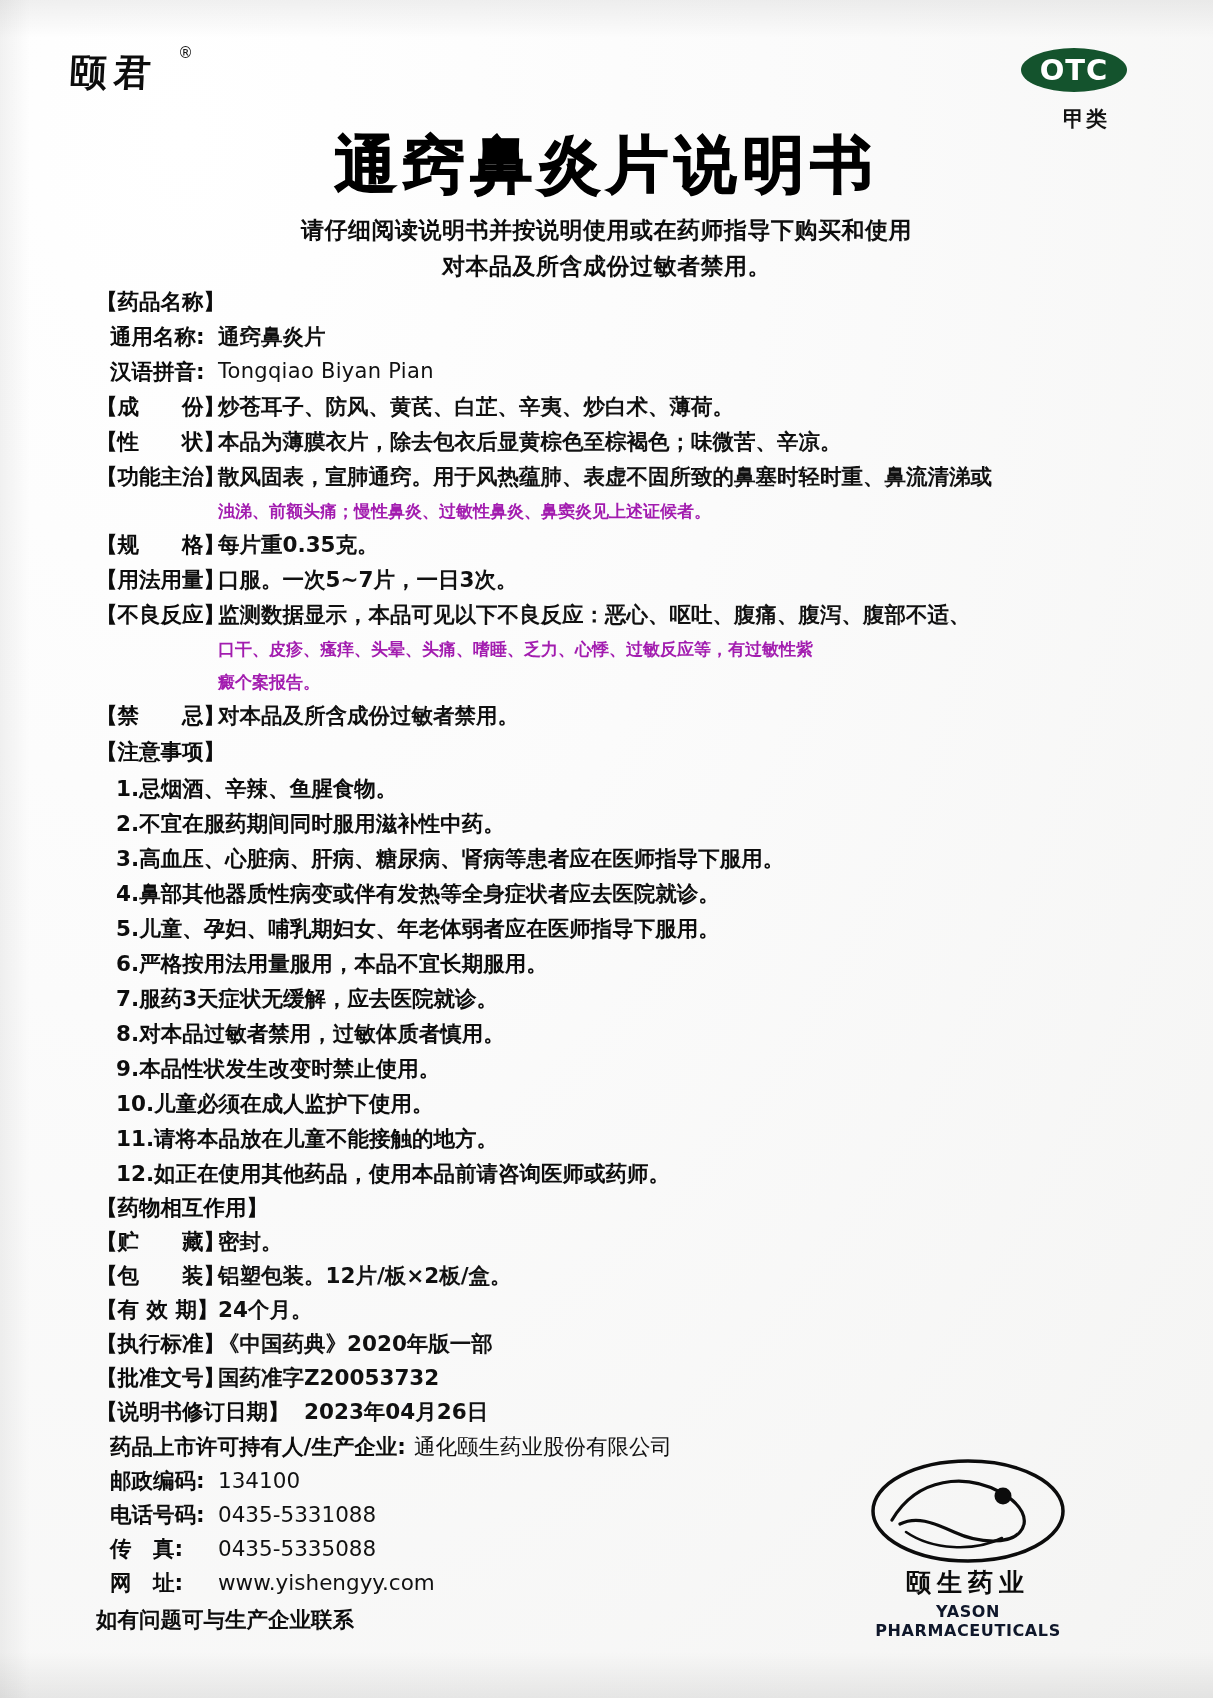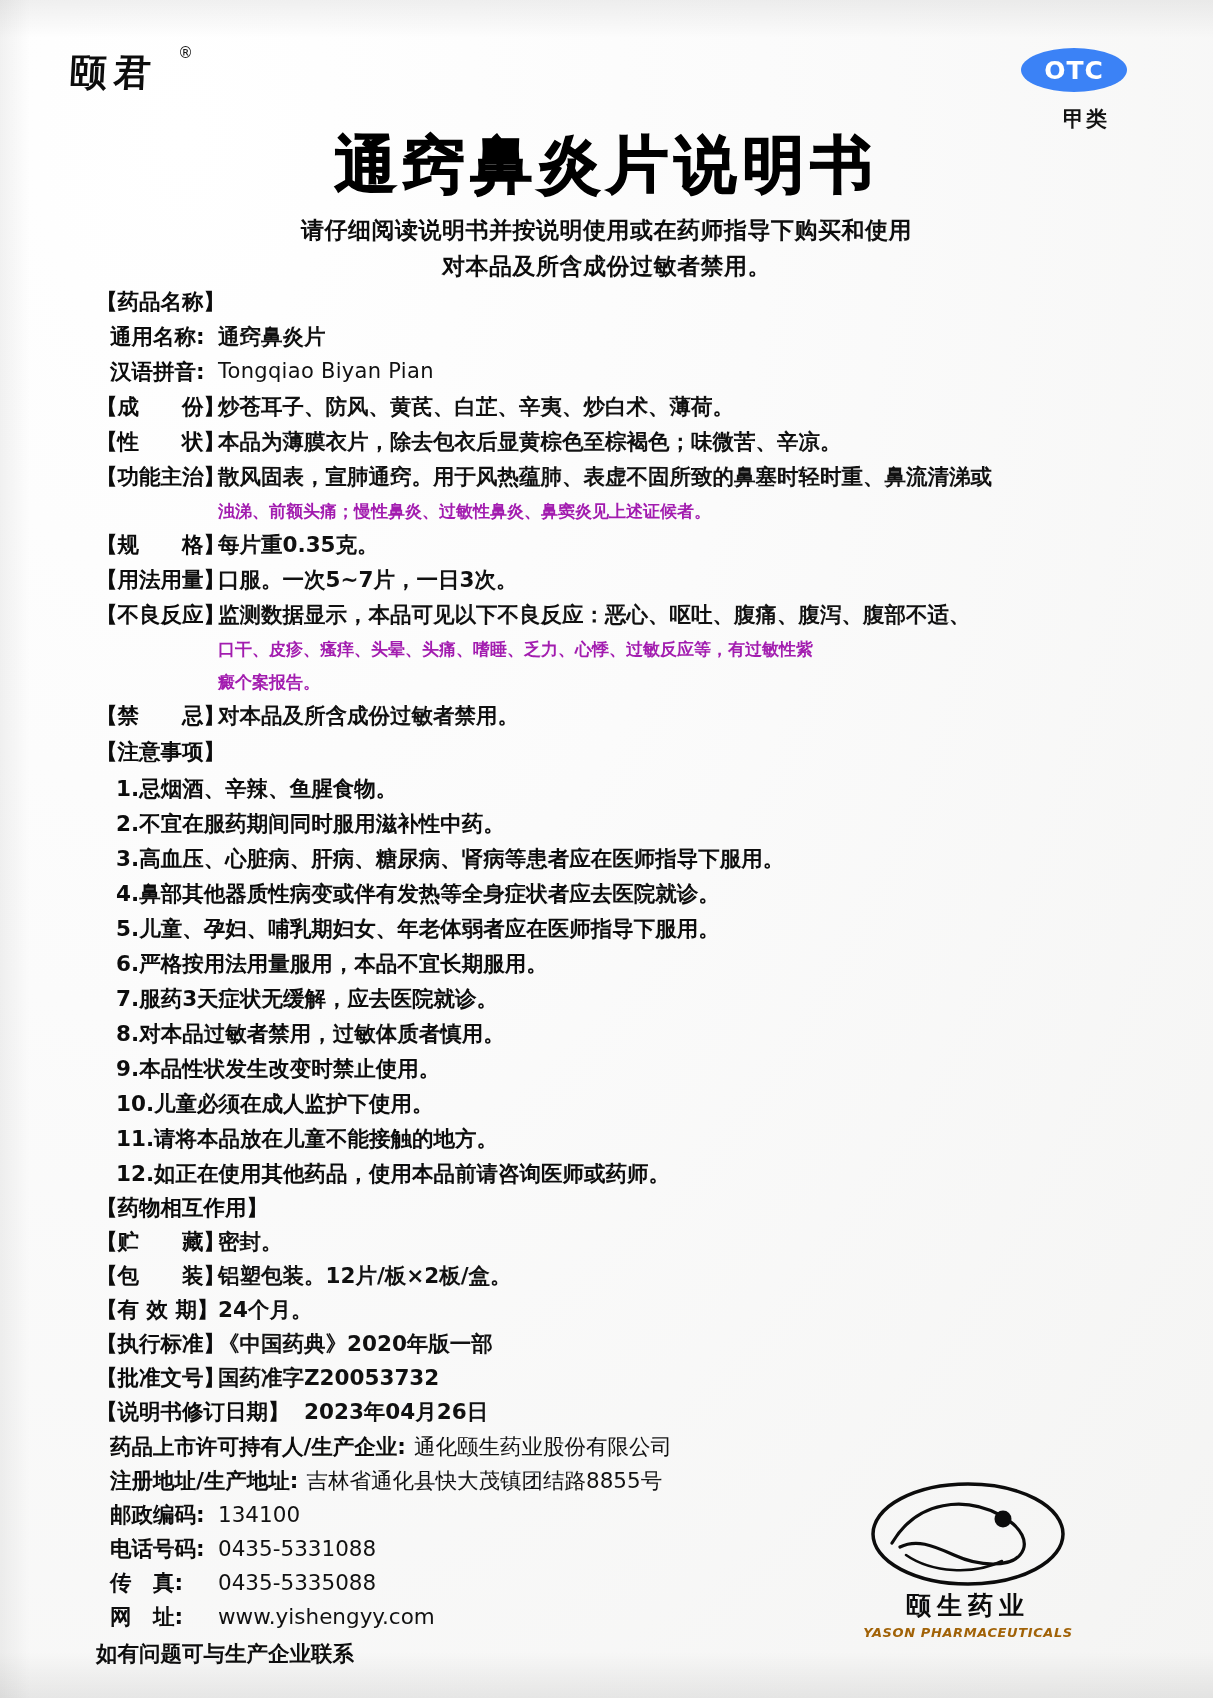--- a/index.html
+++ b/index.html
@@ -62,23 +62,23 @@
     font-size: 15px;
     color: #161616;
   }
   .otc-badge {
     position: absolute;
     right: 86px;
     top: 48px;
     width: 106px;
     height: 44px;
     border-radius: 50%;
-    background: #3b82f6;
+    background: #14532d;
     color: #ffffff;
-    font-size: 25px;
+    font-size: 29px;
     font-weight: 700;
     letter-spacing: 1px;
     display: flex;
     align-items: center;
     justify-content: center;
   }
   .otc-sub {
     position: absolute;
     right: 104px;
     top: 105px;
@@ -202,25 +202,24 @@
   }
   .mark-name {
     margin-top: 2px;
     font-size: 25px;
     font-weight: 800;
     letter-spacing: 6px;
     color: #0b0b0b;
   }
   .mark-en {
     margin-top: 3px;
-    font-size: 13px;
+    font-size: 16px;
     font-weight: 600;
     letter-spacing: 0.6px;
-    color: #a16207;
-    font-style: italic;
+    color: #0f172a;
   }
 </style>
 </head>
 <body>
 
 <div class="paper"></div>
 <div class="scan-shadow-top"></div>
 <div class="scan-shadow-left"></div>
 <div class="scan-shadow-bottom"></div>
 
@@ -340,24 +339,20 @@
         <span class="value">2023年04月26日</span>
       </div>
     </div>
 
     <div class="contact">
       <div class="row">
         <span class="label" style="margin-left:14px;font-weight:600;">药品上市许可持有人/生产企业:</span>
         <span class="value thin" style="margin-left:8px;">通化颐生药业股份有限公司</span>
       </div>
       <div class="row">
-        <span class="label" style="margin-left:14px;font-weight:600;">注册地址/生产地址:</span>
-        <span class="value thin" style="margin-left:8px;">吉林省通化县快大茂镇团结路8855号</span>
-      </div>
-      <div class="row">
         <span class="label" style="margin-left:14px;width:108px;font-weight:600;">邮政编码:</span>
         <span class="value thin">134100</span>
       </div>
       <div class="row">
         <span class="label" style="margin-left:14px;width:108px;font-weight:600;">电话号码:</span>
         <span class="value thin">0435-5331088</span>
       </div>
       <div class="row">
         <span class="label" style="margin-left:14px;width:108px;font-weight:600;">传　真:</span>
         <span class="value thin">0435-5335088</span>

